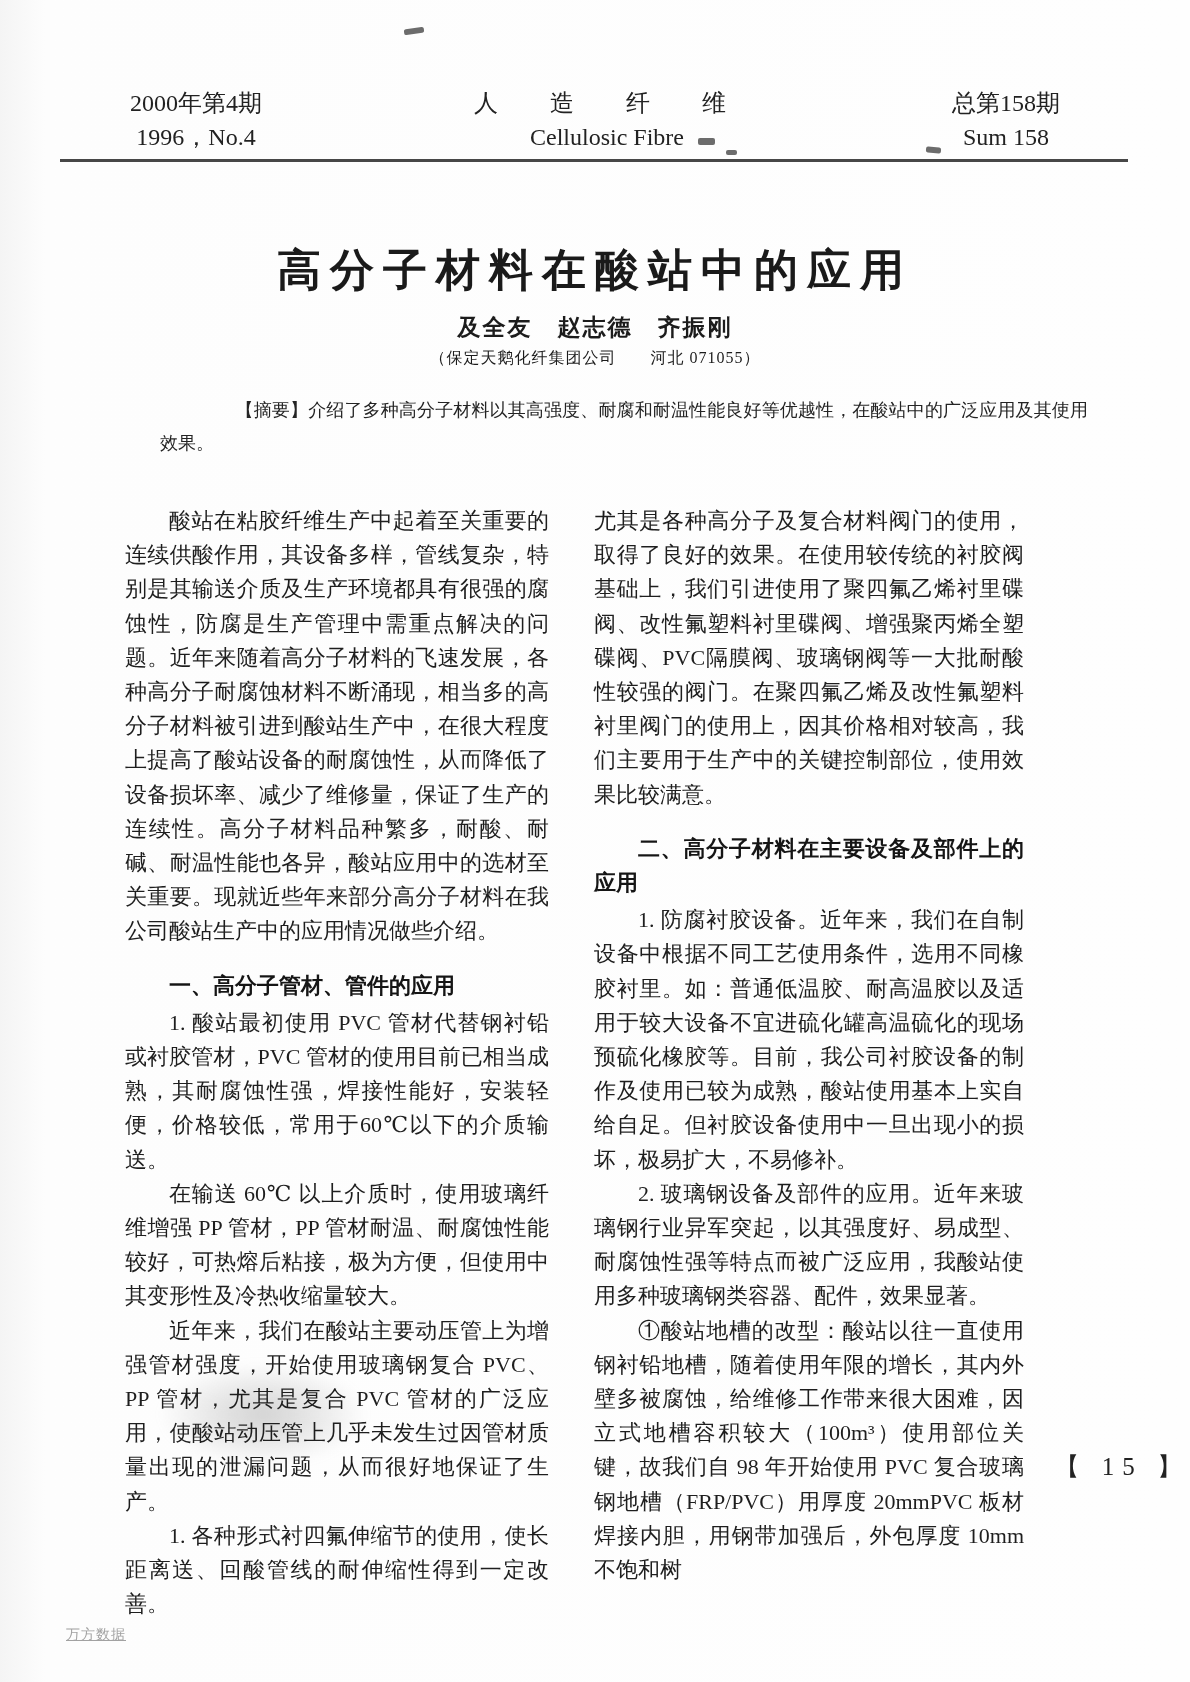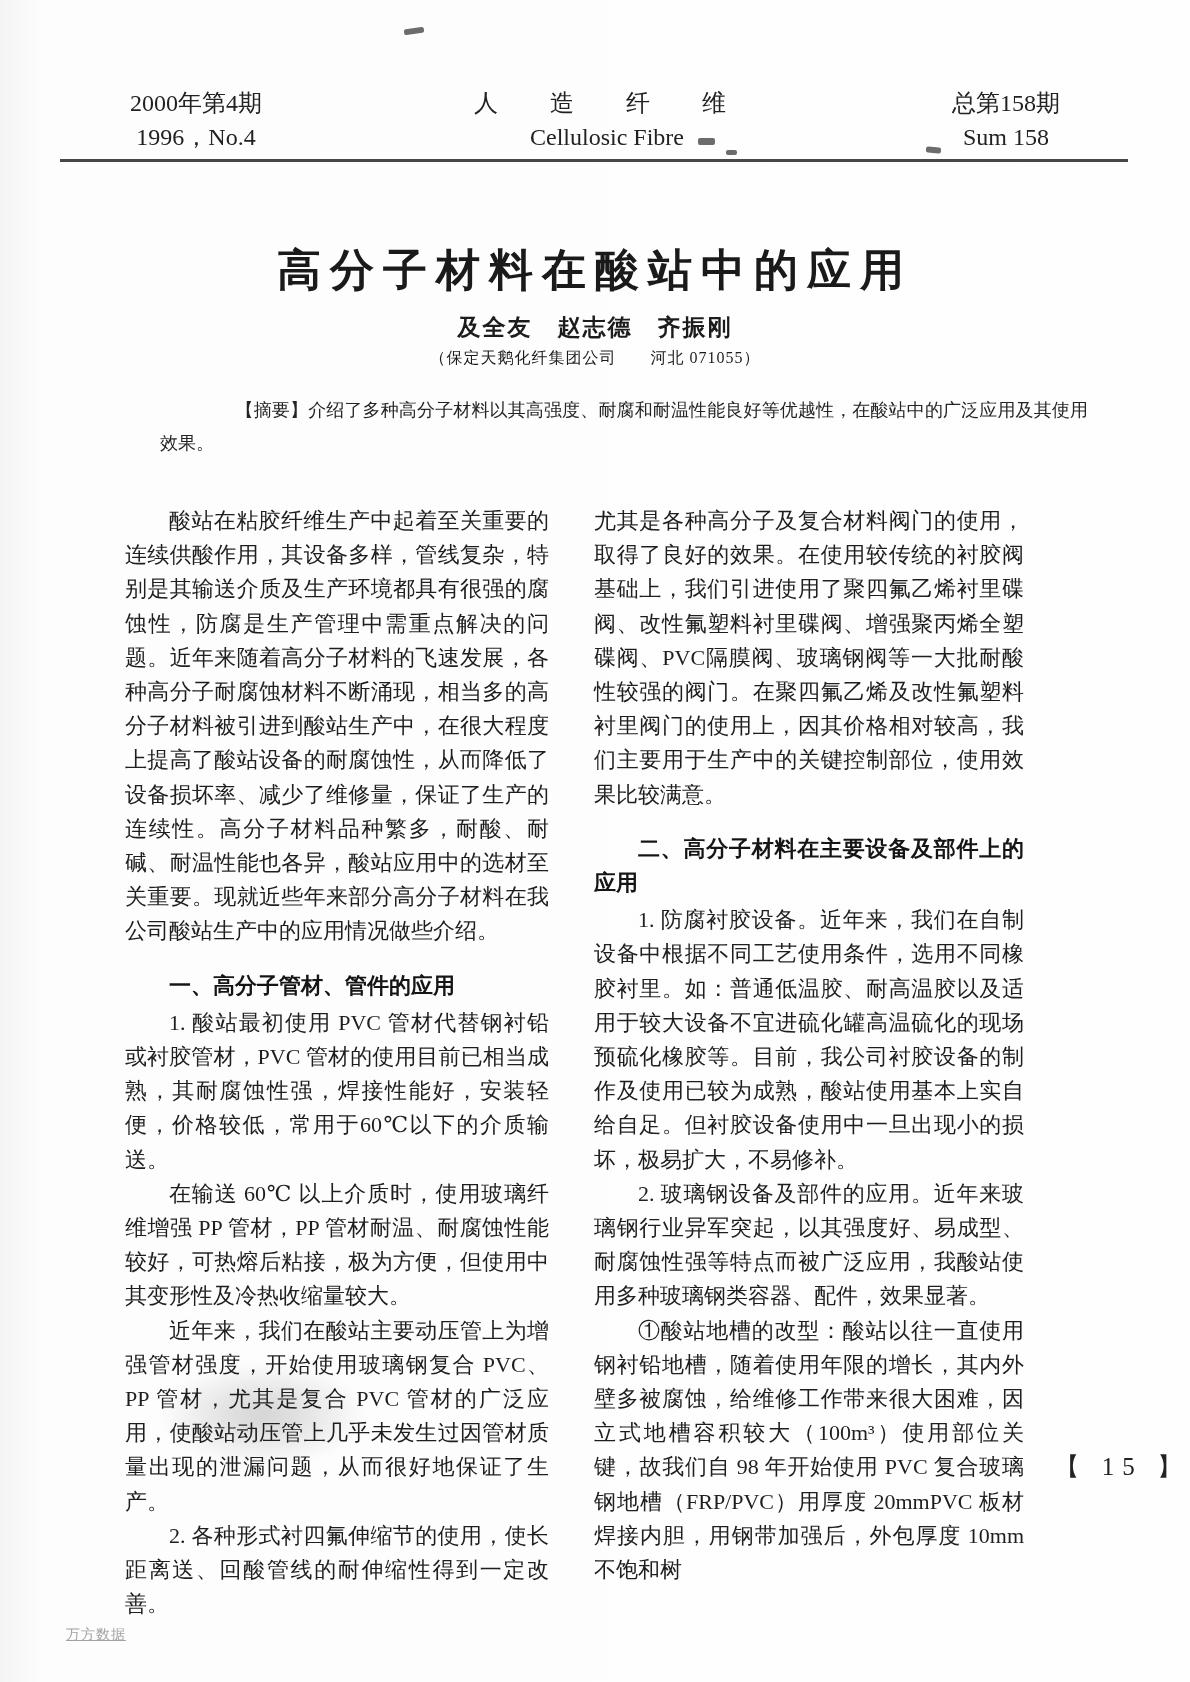--- a/index.html
+++ b/index.html
@@ -119,21 +119,21 @@
   <div class="affiliation">（保定天鹅化纤集团公司　　河北 071055）</div>
 
   <div class="abstract">【摘要】介绍了多种高分子材料以其高强度、耐腐和耐温性能良好等优越性，在酸站中的广泛应用及其使用效果。</div>
 
   <div class="col col-left">
     <p class="indent">酸站在粘胶纤维生产中起着至关重要的连续供酸作用，其设备多样，管线复杂，特别是其输送介质及生产环境都具有很强的腐蚀性，防腐是生产管理中需重点解决的问题。近年来随着高分子材料的飞速发展，各种高分子耐腐蚀材料不断涌现，相当多的高分子材料被引进到酸站生产中，在很大程度上提高了酸站设备的耐腐蚀性，从而降低了设备损坏率、减少了维修量，保证了生产的连续性。高分子材料品种繁多，耐酸、耐碱、耐温性能也各异，酸站应用中的选材至关重要。现就近些年来部分高分子材料在我公司酸站生产中的应用情况做些介绍。</p>
     <p class="sec-heading">一、高分子管材、管件的应用</p>
     <p class="indent">1. 酸站最初使用 PVC 管材代替钢衬铅或衬胶管材，PVC 管材的使用目前已相当成熟，其耐腐蚀性强，焊接性能好，安装轻便，价格较低，常用于60℃以下的介质输送。</p>
     <p class="indent">在输送 60℃ 以上介质时，使用玻璃纤维增强 PP 管材，PP 管材耐温、耐腐蚀性能较好，可热熔后粘接，极为方便，但使用中其变形性及冷热收缩量较大。</p>
     <p class="indent">近年来，我们在酸站主要动压管上为增强管材强度，开始使用玻璃钢复合 PVC、PP 管材，尤其是复合 PVC 管材的广泛应用，使酸站动压管上几乎未发生过因管材质量出现的泄漏问题，从而很好地保证了生产。</p>
-    <p class="indent">2. 各种形式衬四氟伸缩节的使用，使长距离送、回酸管线的耐伸缩性得到一定改善。</p>
+    <p class="indent">1. 各种形式衬四氟伸缩节的使用，使长距离送、回酸管线的耐伸缩性得到一定改善。</p>
   </div>
 
   <div class="col col-right">
     <p>尤其是各种高分子及复合材料阀门的使用，取得了良好的效果。在使用较传统的衬胶阀基础上，我们引进使用了聚四氟乙烯衬里碟阀、改性氟塑料衬里碟阀、增强聚丙烯全塑碟阀、PVC隔膜阀、玻璃钢阀等一大批耐酸性较强的阀门。在聚四氟乙烯及改性氟塑料衬里阀门的使用上，因其价格相对较高，我们主要用于生产中的关键控制部位，使用效果比较满意。</p>
     <p class="sec-heading">二、高分子材料在主要设备及部件上的应用</p>
     <p class="indent">1. 防腐衬胶设备。近年来，我们在自制设备中根据不同工艺使用条件，选用不同橡胶衬里。如：普通低温胶、耐高温胶以及适用于较大设备不宜进硫化罐高温硫化的现场预硫化橡胶等。目前，我公司衬胶设备的制作及使用已较为成熟，酸站使用基本上实自给自足。但衬胶设备使用中一旦出现小的损坏，极易扩大，不易修补。</p>
     <p class="indent">2. 玻璃钢设备及部件的应用。近年来玻璃钢行业异军突起，以其强度好、易成型、耐腐蚀性强等特点而被广泛应用，我酸站使用多种玻璃钢类容器、配件，效果显著。</p>
     <p class="indent">①酸站地槽的改型：酸站以往一直使用钢衬铅地槽，随着使用年限的增长，其内外壁多被腐蚀，给维修工作带来很大困难，因立式地槽容积较大（100m³）使用部位关键，故我们自 98 年开始使用 PVC 复合玻璃钢地槽（FRP/PVC）用厚度 20mmPVC 板材焊接内胆，用钢带加强后，外包厚度 10mm 不饱和树</p>
   </div>
 

